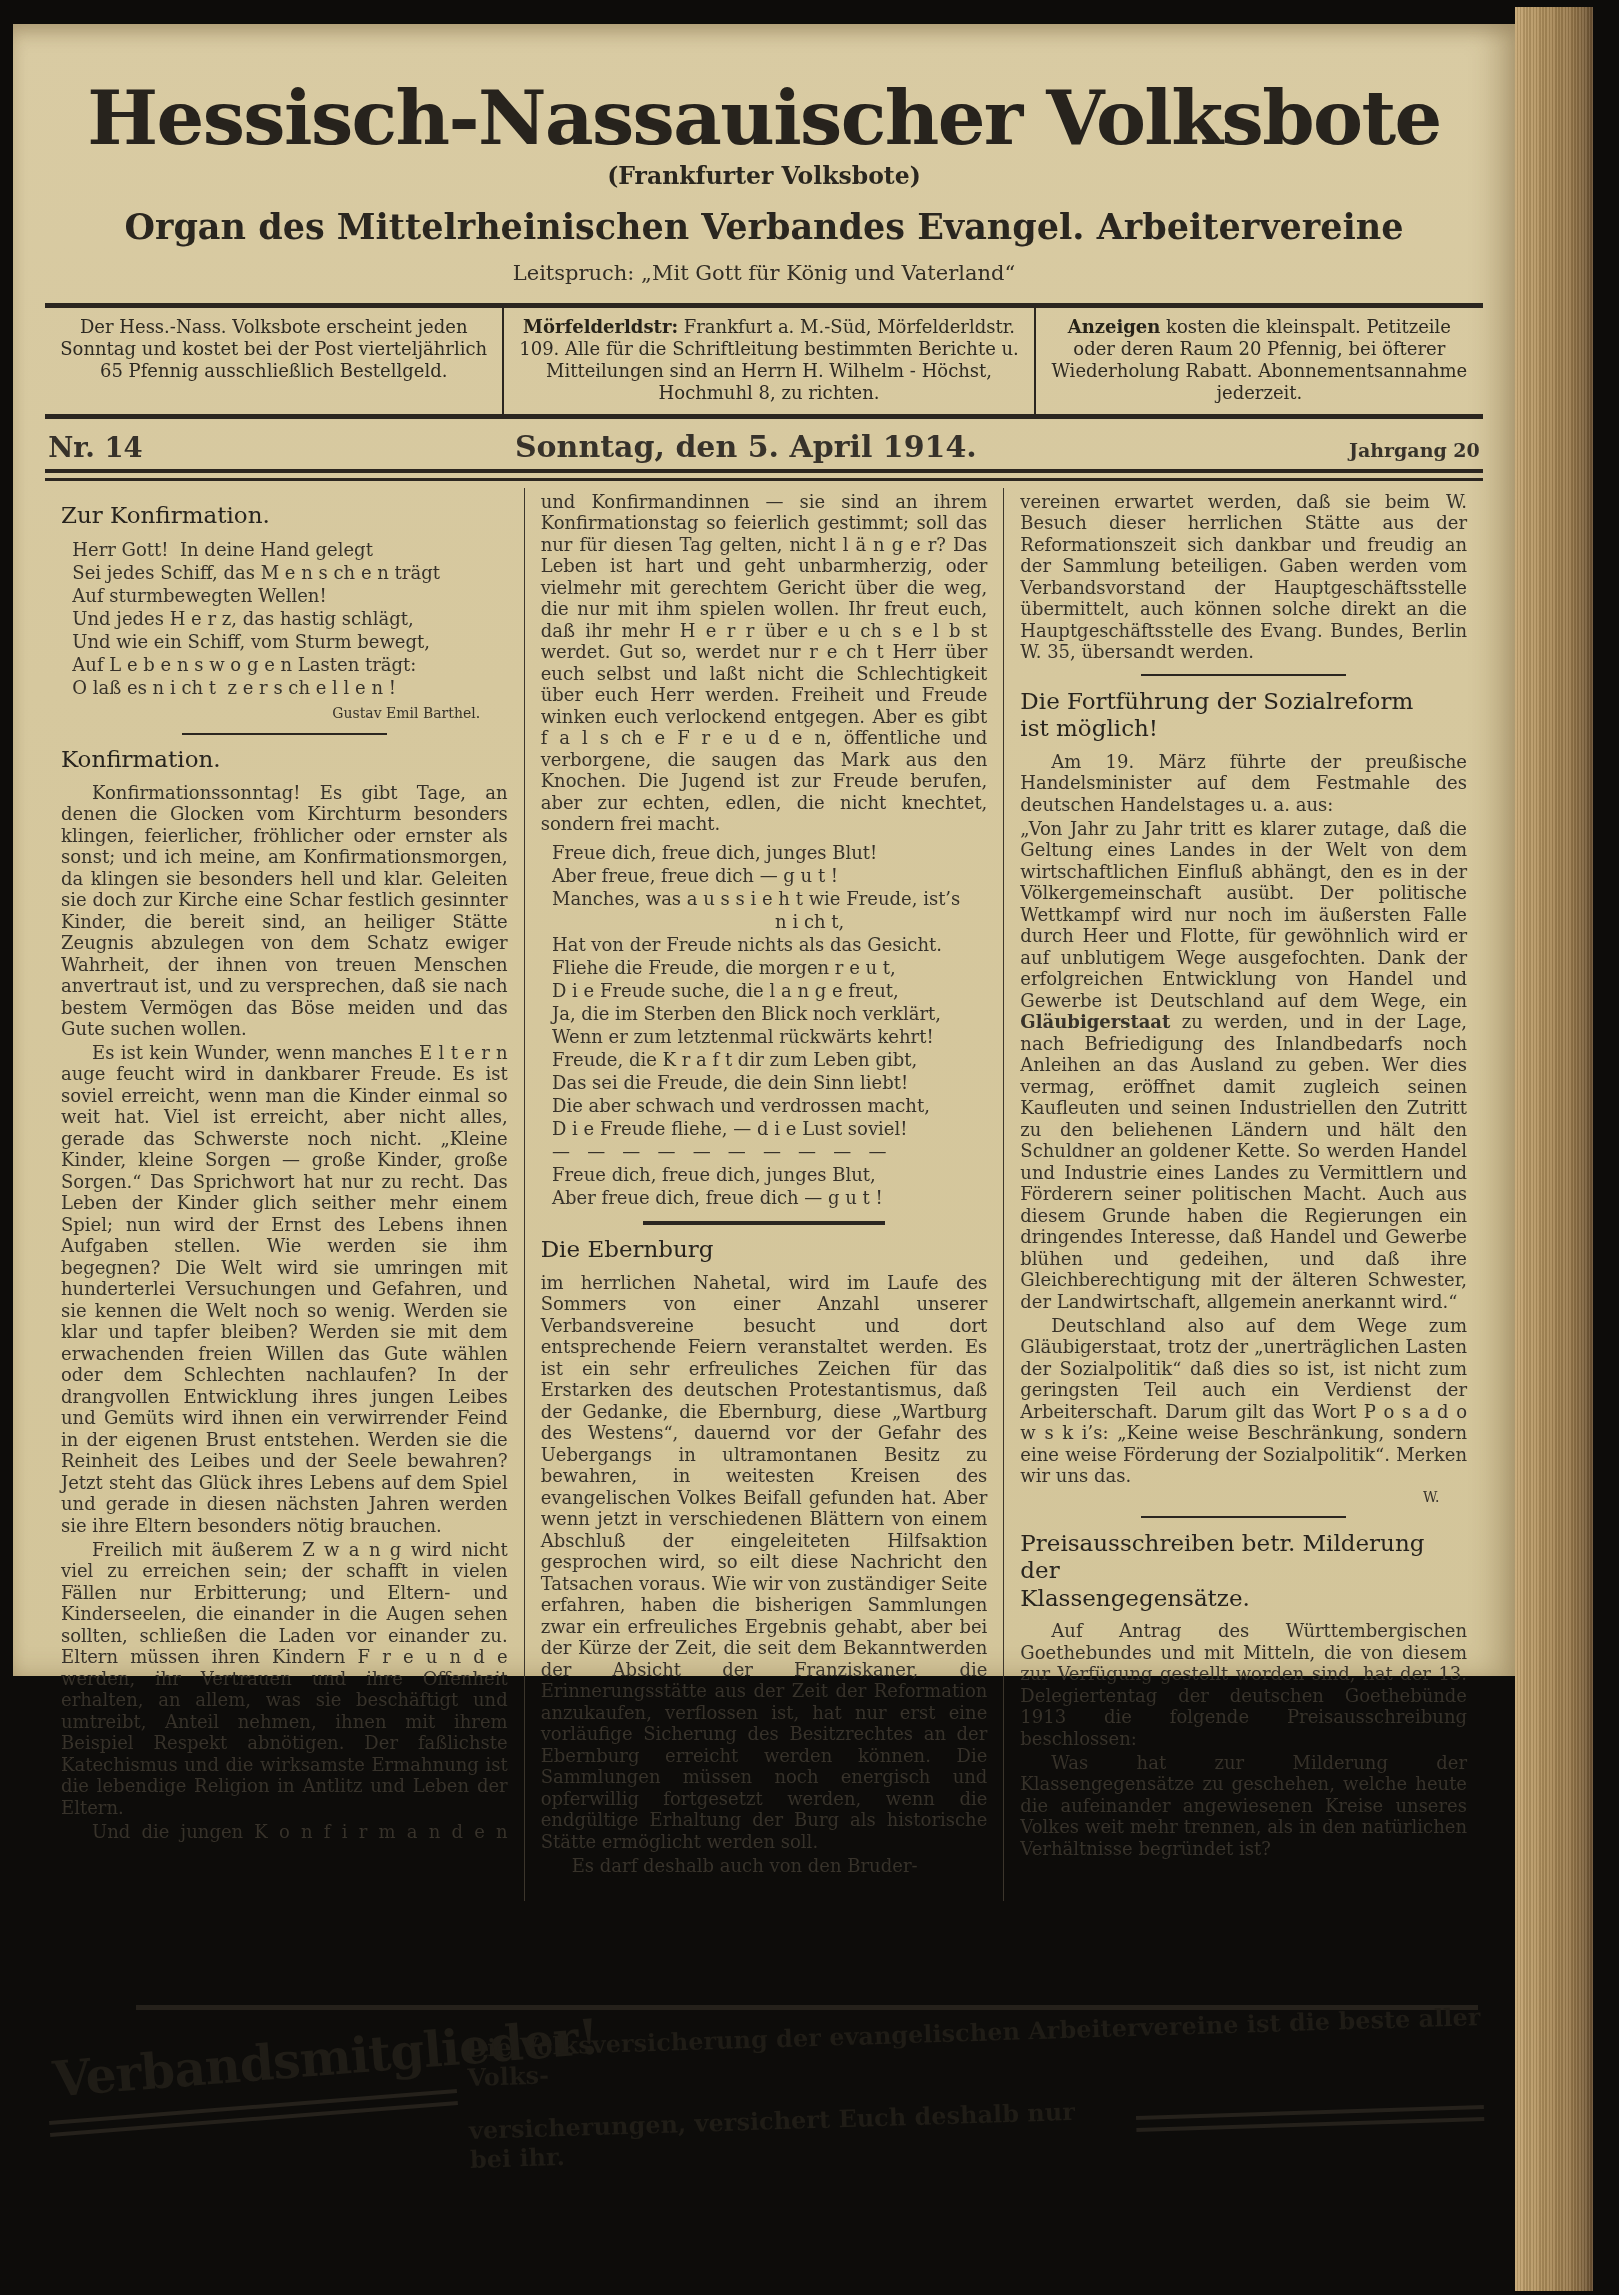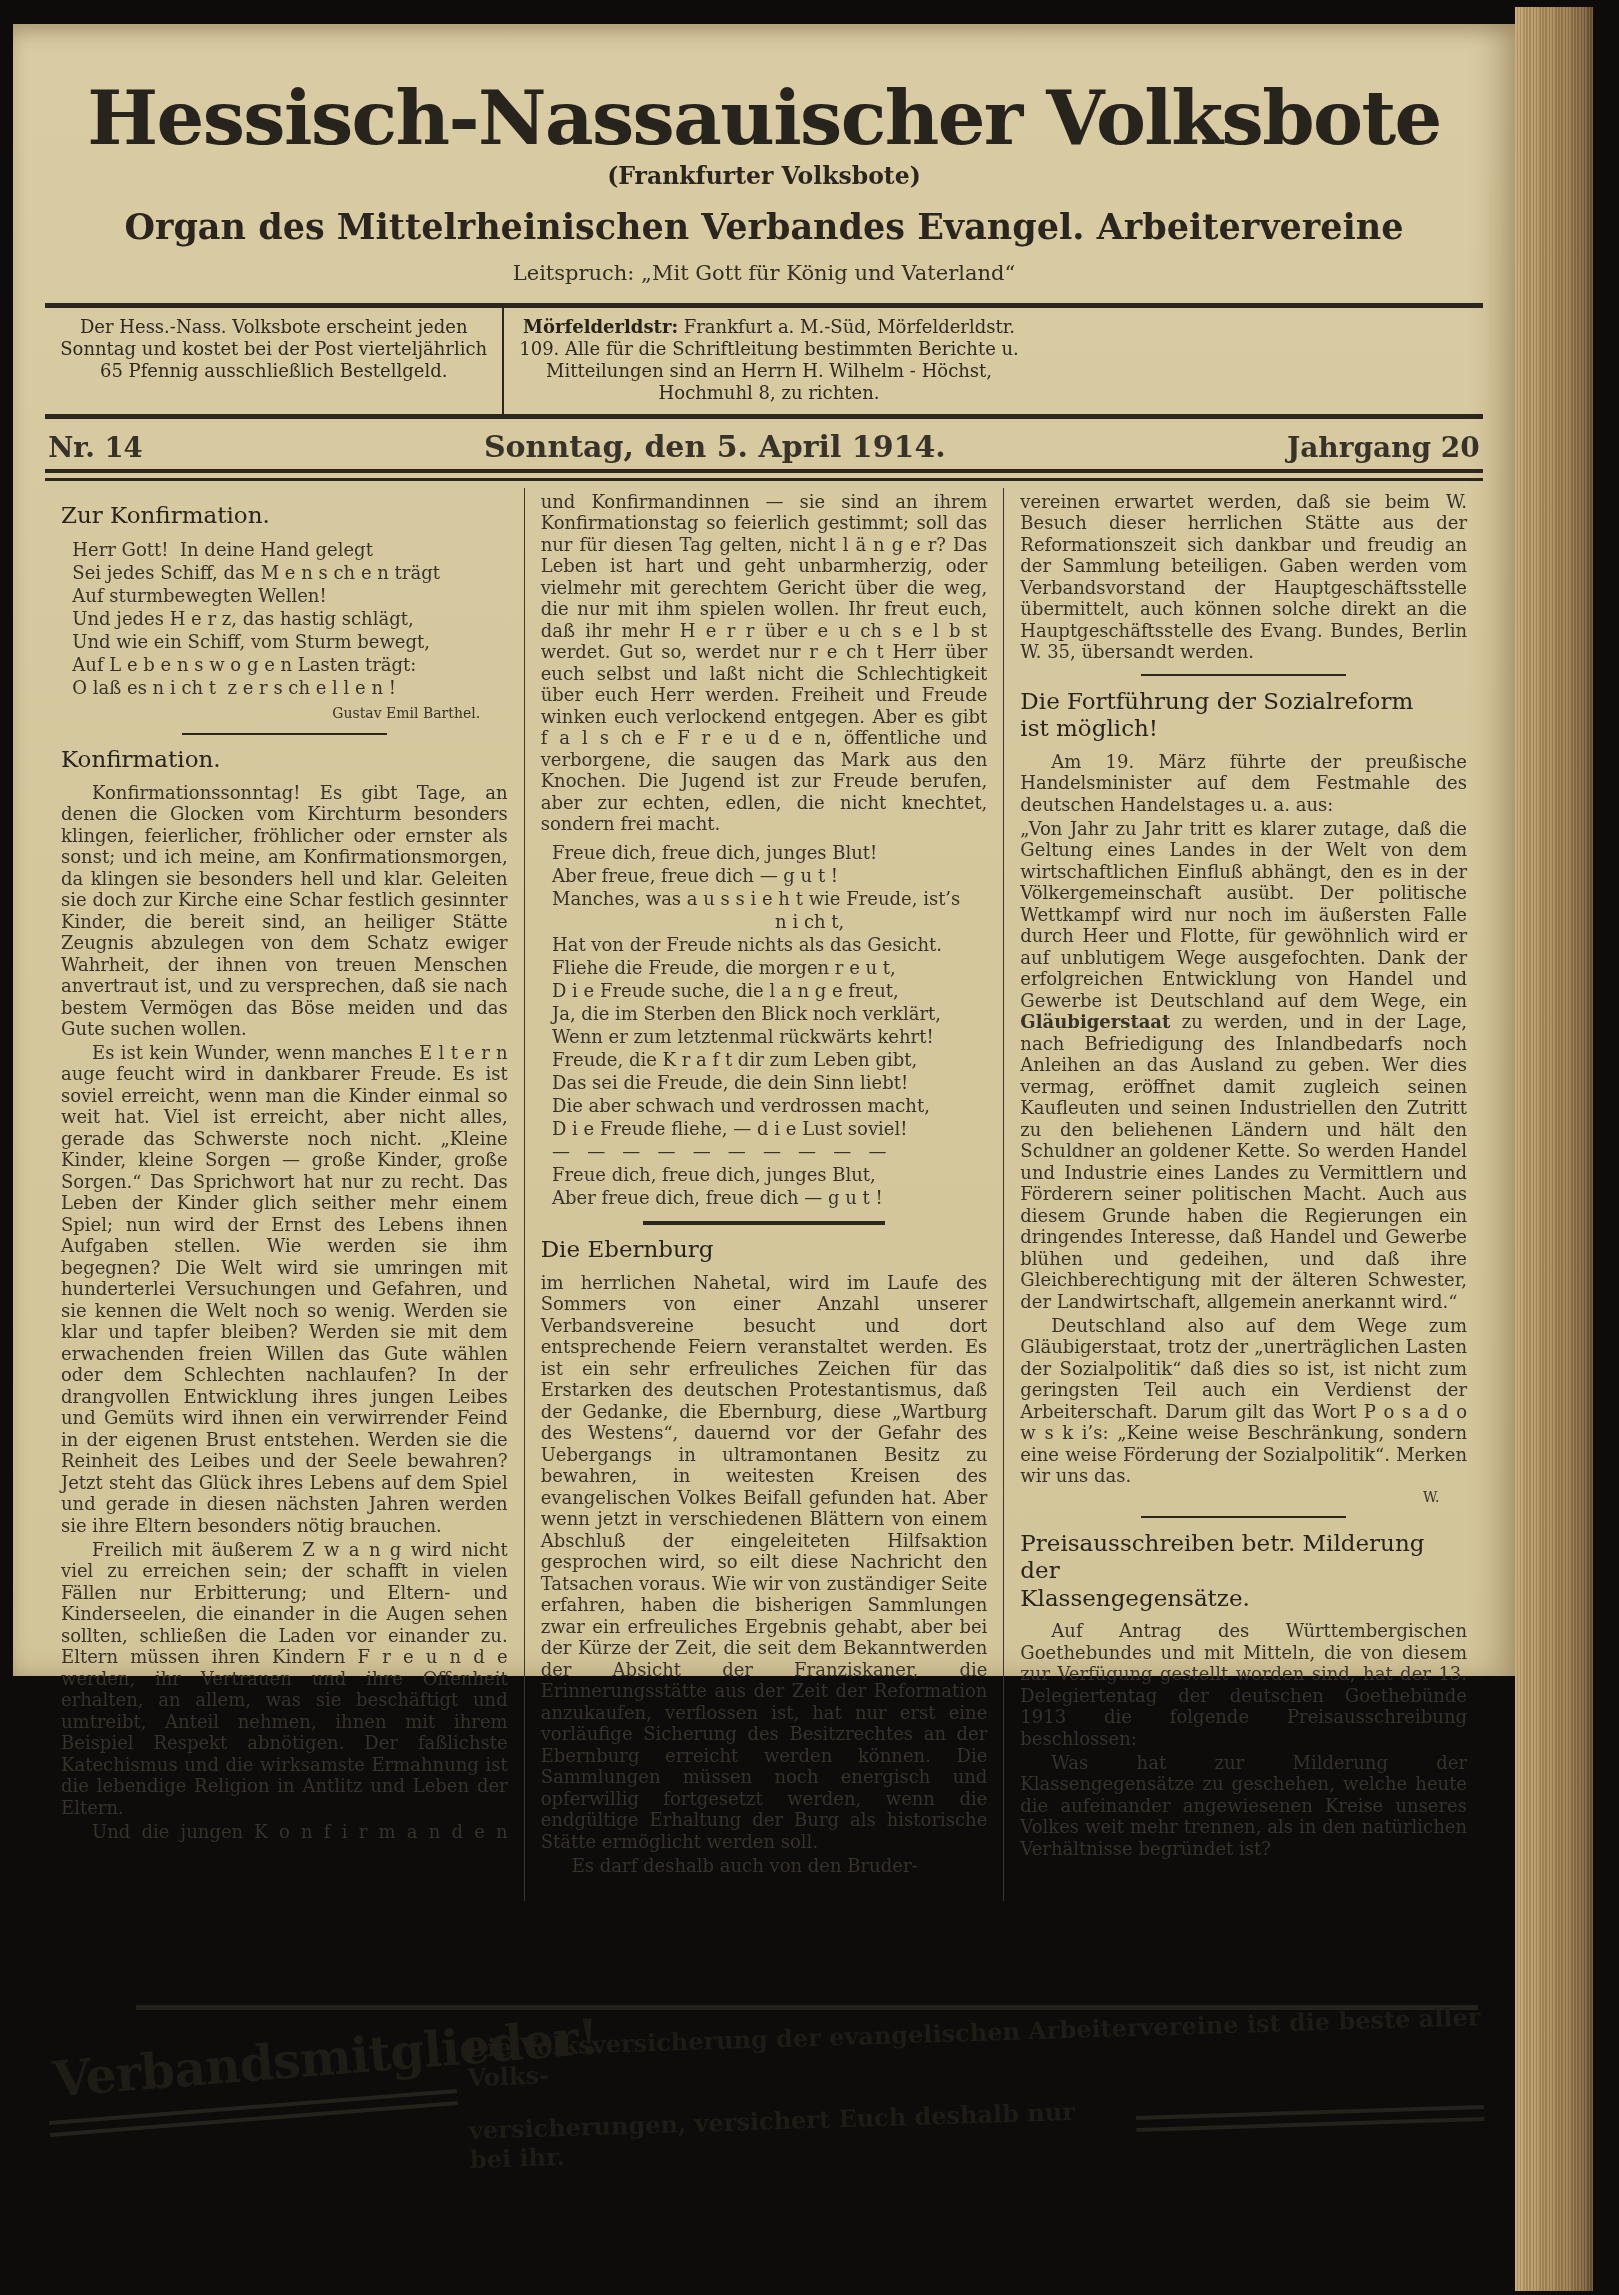--- a/index.html
+++ b/index.html
@@ -34,21 +34,21 @@
   .infocell + .infocell{border-left:2.4px solid #2b2620;}
   .cell-a{flex:0 0 30%;}
   .cell-b{flex:0 0 35%;}
   .cell-c{flex:1 1 auto;}
 
   
   .dateline{margin:4.9px 32px 0 32px;display:flex;justify-content:space-between;align-items:baseline;
     padding:4.9px 3.2px 3.2px;gap:12px;}
   .dl-nr{font-size:27.5px;font-weight:bold;}
   .dl-date{font-size:30px;font-weight:bold;}
-  .dl-vol{font-size:28px;font-weight:bold;}
+  .dl-vol{font-size:19px;font-weight:bold;}
   .double-rule{margin:1.6px 32px 0 32px;height:5.7px;border-top:4px solid #2b2620;border-bottom:3.2px solid #2b2620;}
 
   
   .columns{margin:6.5px 32px 0 32px;display:flex;height:1413px;overflow:hidden;}
   .col{flex:1 1 0;padding:3.2px 16px 0;}
   .col + .col{border-left:1.6px solid #3c362c;}
   .body{margin:0 0 2.4px;font-size:18px;line-height:21.5px;text-align:justify;text-indent:31px;
     color:#37322a;}
   .no-indent{text-indent:0;}
   .spread{text-align-last:justify;}
@@ -86,20 +86,21 @@
     <header class="masthead">
       <h1 class="mast-title">Hessisch-Nassauischer Volksbote</h1>
       <div class="mast-sub">(Frankfurter Volksbote)</div>
       <div class="mast-organ">Organ des Mittelrheinischen Verbandes Evangel. Arbeitervereine</div>
       <div class="mast-motto">Leitspruch: „Mit Gott für König und Vaterland“</div>
     </header>
 
     <div class="infobar">
       <div class="infocell cell-a">Der Hess.-Nass. Volksbote erscheint jeden Sonntag und kostet bei der Post vierteljährlich 65 Pfennig ausschließlich Bestellgeld.</div>
       <div class="infocell cell-b"><b>Mörfelderldstr:</b><span> Frankfurt a. M.-Süd, Mörfelderldstr. 109. Alle für die Schriftleitung bestimmten Berichte u. Mitteilungen sind an Herrn H. Wilhelm - Höchst, Hochmuhl 8, zu richten.</span></div>
+      <div class="infocell cell-c"><b>Anzeigen</b><span> kosten die kleinspalt. Petitzeile oder deren Raum 20 Pfennig, bei öfterer Wiederholung Rabatt. Abonnementsannahme jederzeit.</span></div>
     </div>
 
     <div class="dateline">
       <span class="dl-nr">Nr. 14</span>
       <span class="dl-date">Sonntag, den 5. April 1914.</span>
       <span class="dl-vol">Jahrgang 20</span>
     </div>
     <div class="double-rule"></div>
 
     <div class="columns">

